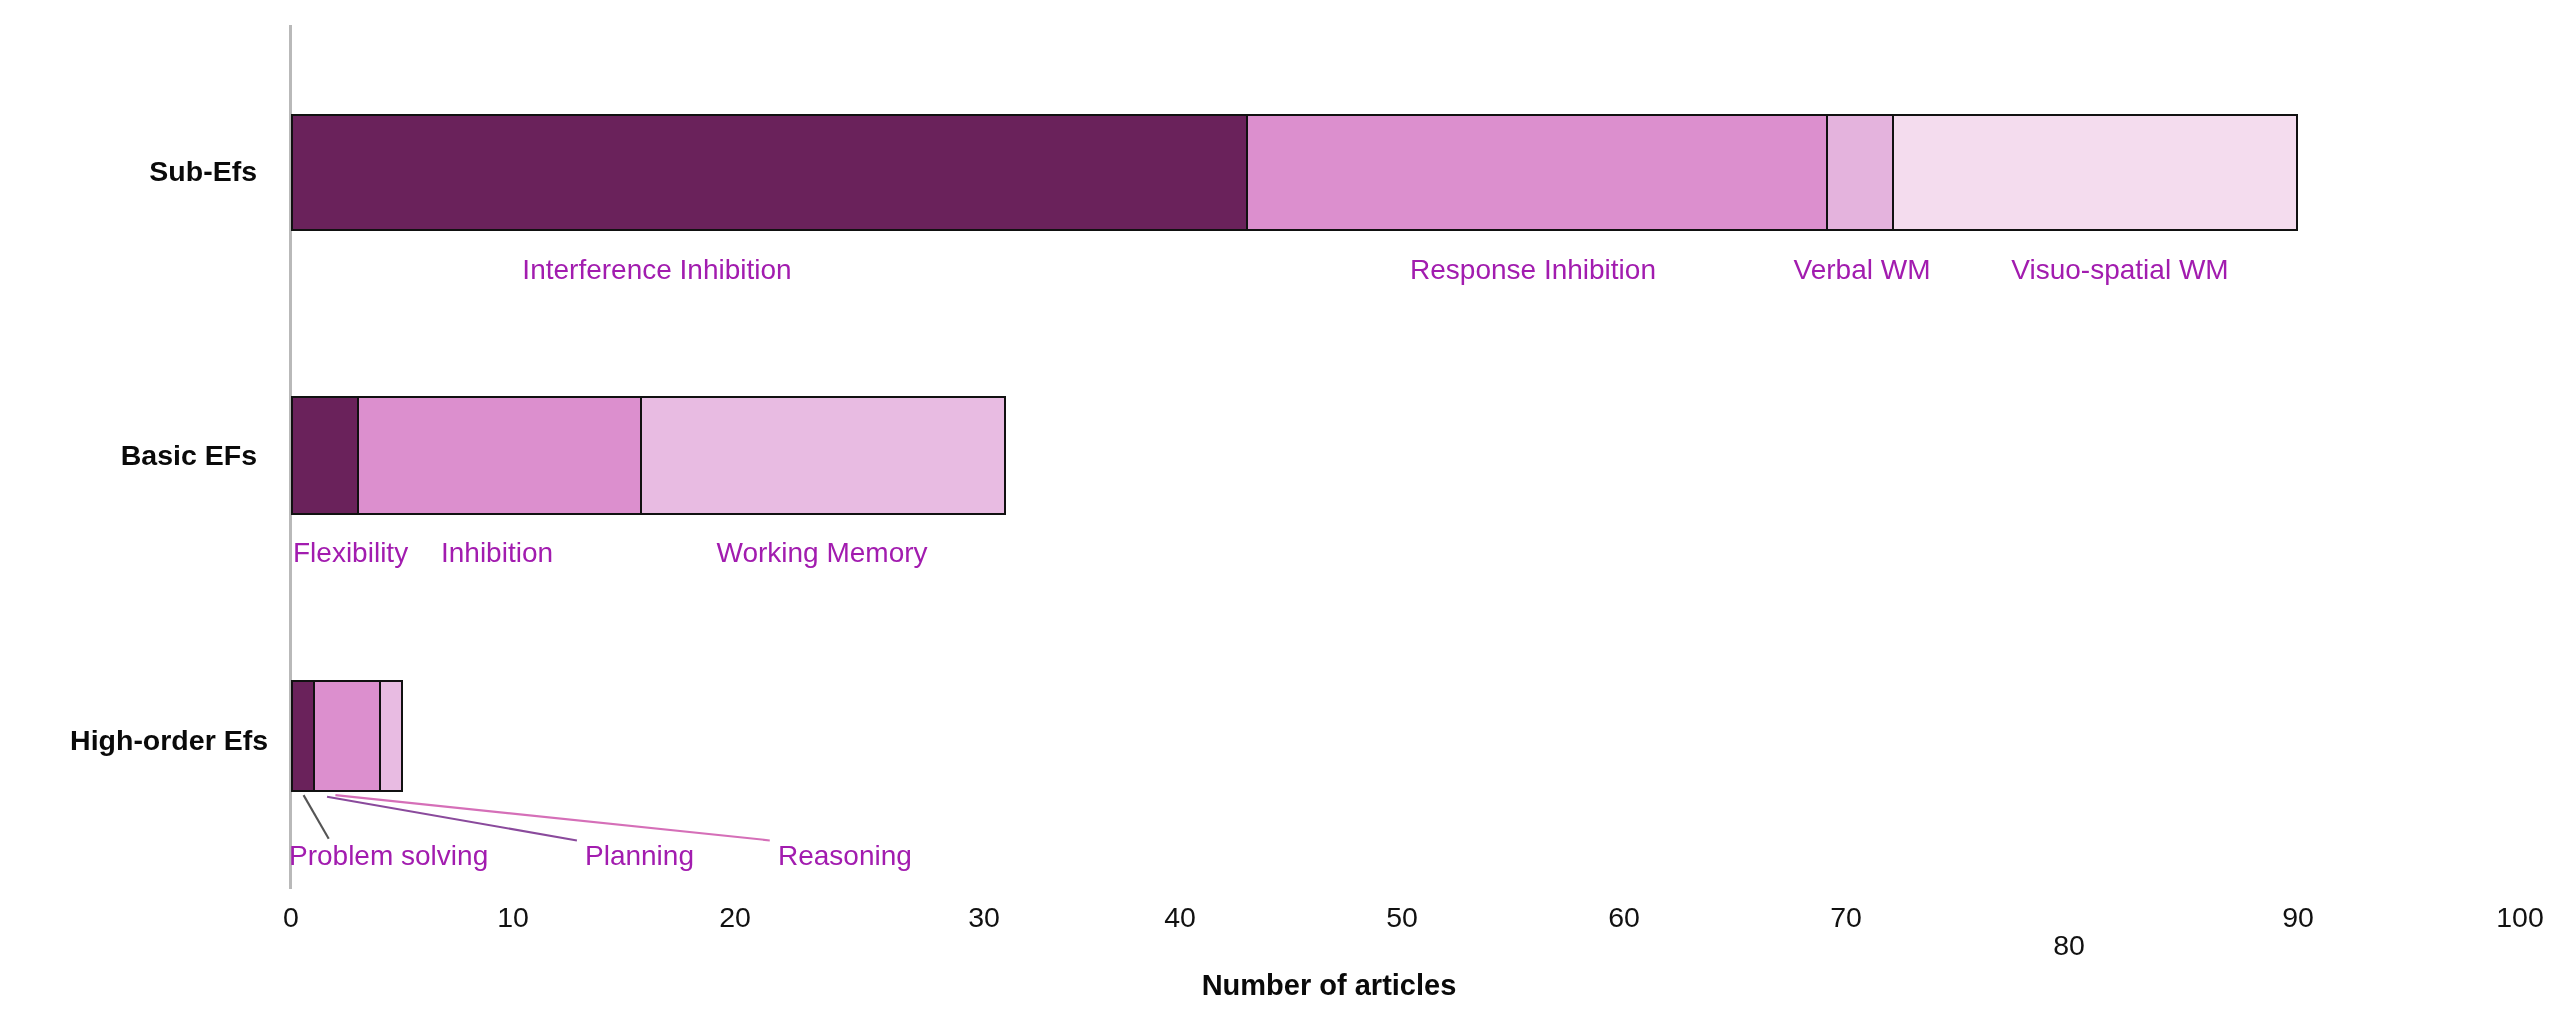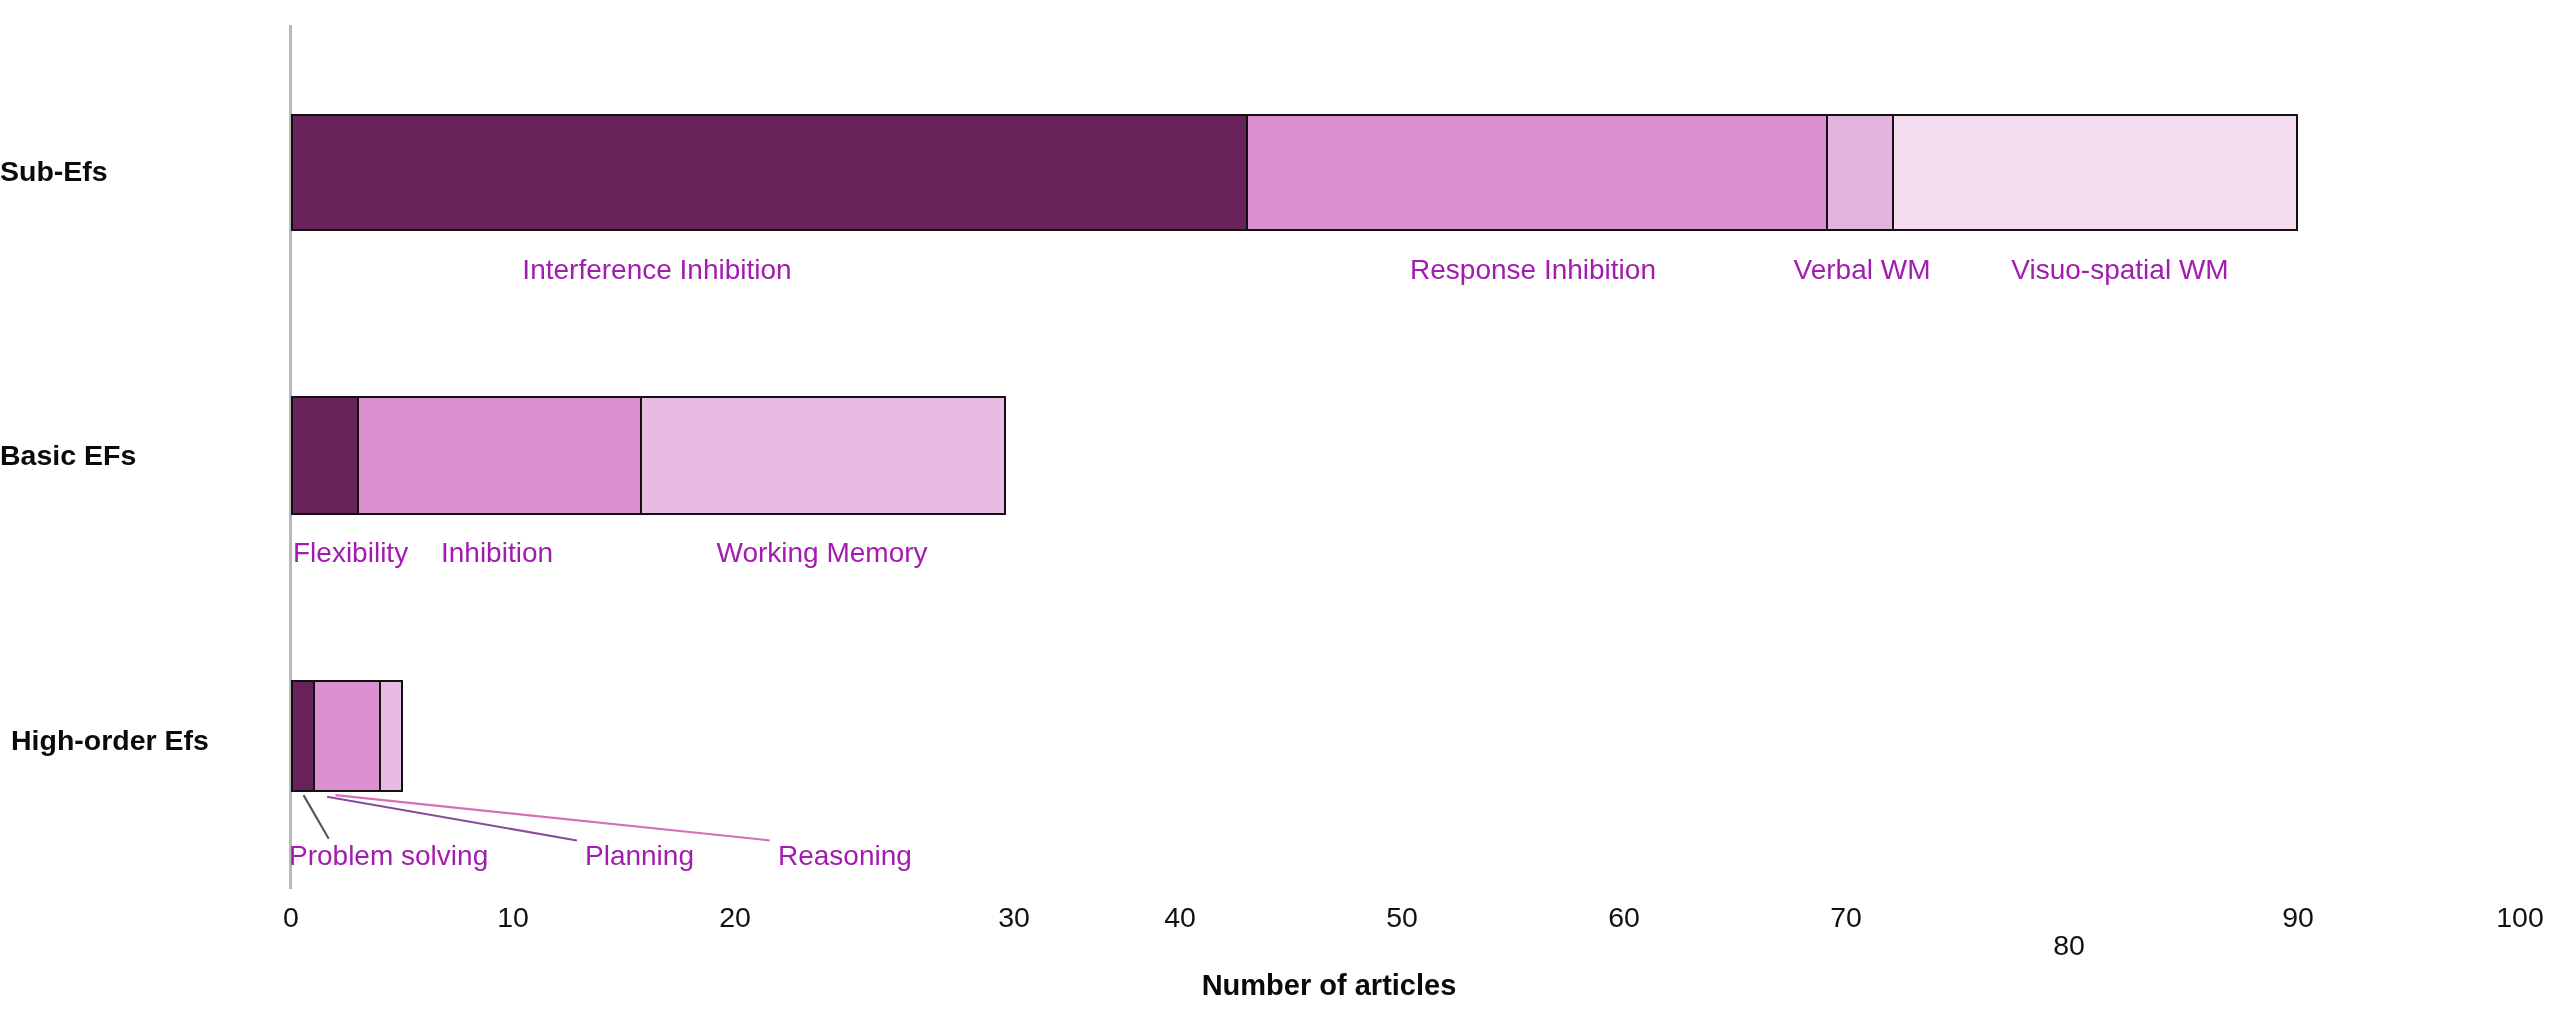--- a/index.html
+++ b/index.html
@@ -25,20 +25,21 @@
   .v-axis {
     left: 289px;
     top: 25px;
     width: 3.4px;
     height: 864px;
   }
   .cat-label-box {
     position: absolute;
     left: 0;
     width: 257px;
+    text-align: right;
     font-weight: bold;
     font-size: 28.5px;
     white-space: nowrap;
     color: #0a0a0a;
   }
   .seg {
     position: absolute;
     box-sizing: border-box;
     border: 2.5px solid #111111;
   }
@@ -106,21 +107,21 @@
     <line x1="400" y1="948" x2="918" y2="1002" stroke="#d56fb8" stroke-width="2.5"></line>
   </svg>
 
   <div class="seg-label" style="left:289px; top:840px;">Problem solving</div>
   <div class="seg-label" style="left:585px; top:840px;">Planning</div>
   <div class="seg-label" style="left:778px; top:840px;">Reasoning</div>
 
   <div class="tick-label" style="left:291px; top:901px; transform:translateX(-50%);">0</div>
   <div class="tick-label" style="left:513px; top:901px; transform:translateX(-50%);">10</div>
   <div class="tick-label" style="left:735px; top:901px; transform:translateX(-50%);">20</div>
-  <div class="tick-label" style="left:1014px; top:901px; transform:translateX(-50%);">30</div>
+  <div class="tick-label" style="left:984px; top:901px; transform:translateX(-50%);">30</div>
   <div class="tick-label" style="left:1180px; top:901px; transform:translateX(-50%);">40</div>
   <div class="tick-label" style="left:1402px; top:901px; transform:translateX(-50%);">50</div>
   <div class="tick-label" style="left:1624px; top:901px; transform:translateX(-50%);">60</div>
   <div class="tick-label" style="left:1846px; top:901px; transform:translateX(-50%);">70</div>
   <div class="tick-label" style="left:2069px; top:901px; transform:translateX(-50%);margin-top:28px;">80</div>
   <div class="tick-label" style="left:2298px; top:901px; transform:translateX(-50%);">90</div>
   <div class="tick-label" style="left:2520px; top:901px; transform:translateX(-50%);">100</div>
 
   <div class="x-title" style="left:1329px; top:969px; transform:translateX(-50%);">Number of articles</div>
 

